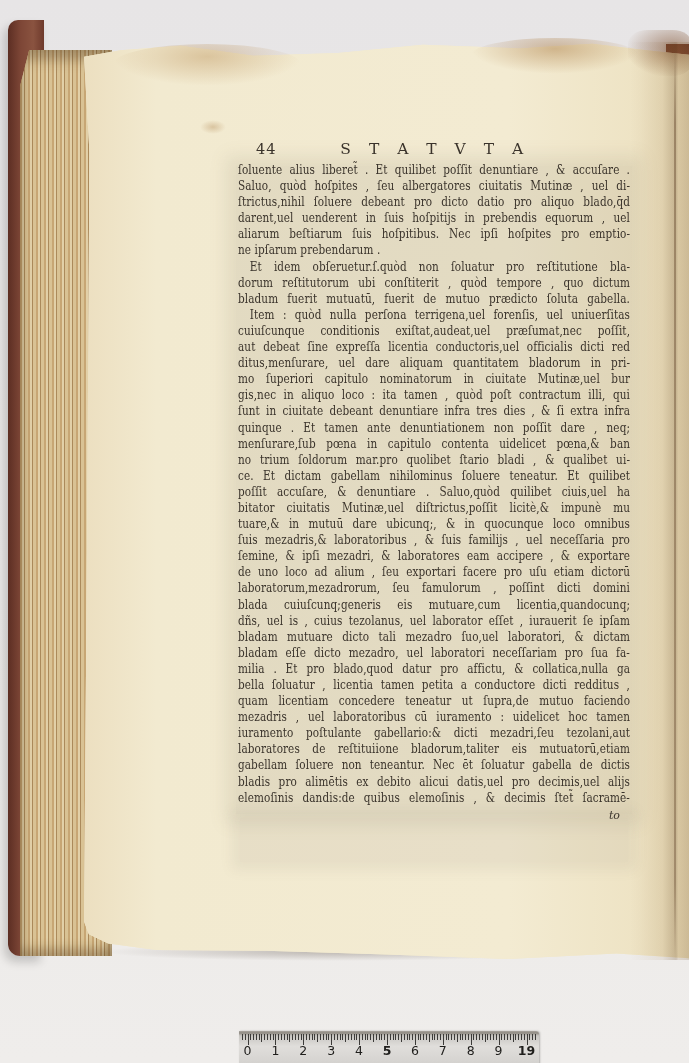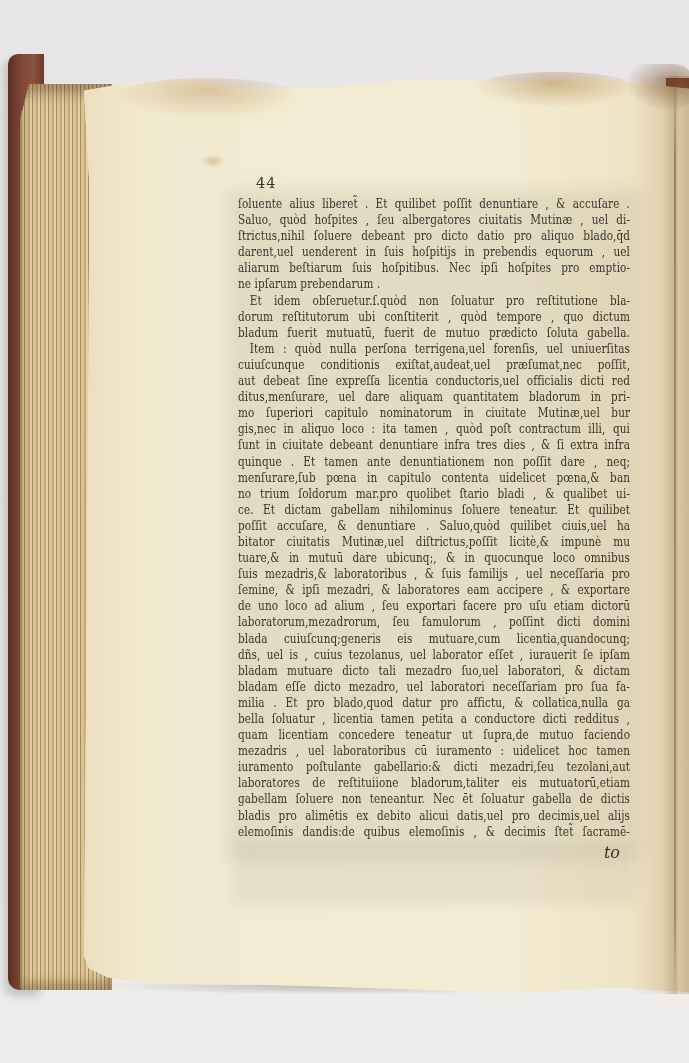--- a/index.html
+++ b/index.html
@@ -1,21 +1,21 @@
 <!DOCTYPE html>
 <html><head>
 <meta charset="utf-8">
 <style>
   html,body{margin:0;padding:0;}
   body{
     width:689px;height:1063px;position:relative;overflow:hidden;
     background:linear-gradient(180deg,#e7e5e6 0%,#ebe9e8 55%,#efedeb 100%);
     font-family:"DejaVu Serif", serif;
   }
-  .stage{position:absolute;inset:0;margin-top:34px;}
+  .stage{position:absolute;inset:0;}
 
   
   .book-shadow{
     position:absolute;left:4px;top:944px;width:664px;height:26px;
     background:radial-gradient(ellipse 50% 50% at 50% 30%,rgba(60,45,30,.28),rgba(60,45,30,0) 70%);
     z-index:1;
   }
   .cover{
     position:absolute;left:8px;top:20px;width:36px;height:936px;
     background:linear-gradient(90deg,#5c2e23 0%,#7d4636 35%,#8a5340 70%,#6e3a2c 100%);
@@ -95,21 +95,21 @@
   .text-block{
     position:absolute;left:238px;top:162px;width:464px;
     transform:scaleX(0.845);transform-origin:0 0;
     font-size:12.4px;line-height:16.1px;letter-spacing:.1px;
   }
   .tline{display:flex;justify-content:space-between;height:16.1px;white-space:nowrap;box-sizing:border-box;}
   .tline.short{display:block;text-align:left;}
   .tline.indent{padding-left:14px;}
   .catchword{
     position:absolute;left:520px;top:809px;width:100px;text-align:right;
-    font-size:16px;
+    font-size:11px;
     font-style:italic;
   }
 
   
   .ruler{
     position:absolute;left:239px;top:1031px;width:300px;height:34px;z-index:10;
     background:linear-gradient(180deg,#a9a59f 0,#8f8a82 6%,#c8c6c2 14%,#e0dedb 45%,#d3d1ce 100%);
     border-radius:0 3px 0 0;
     box-shadow:1px 0 2px rgba(0,0,0,.25);
     font-family:"DejaVu Sans", sans-serif;
@@ -137,20 +137,21 @@
   <div class="stain stain-b"></div>
   <div class="stain stain-c"></div>
   <div class="stain stain-d"></div>
   <div class="showthrough"></div>
   <div class="showthrough2"></div>
   <div class="gutter"></div>
   <div class="crease"></div>
 
   <div class="content">
     <div class="page-number">44</div>
+    <div class="running-title">S T A T V T A</div>
     <div class="text-block">
         <div class="tline">
           <span>ſoluente</span>
           <span>alius</span>
           <span>liberet̃</span>
           <span>.</span>
           <span>Et</span>
           <span>quilibet</span>
           <span>poſſit</span>
           <span>denuntiare</span>

